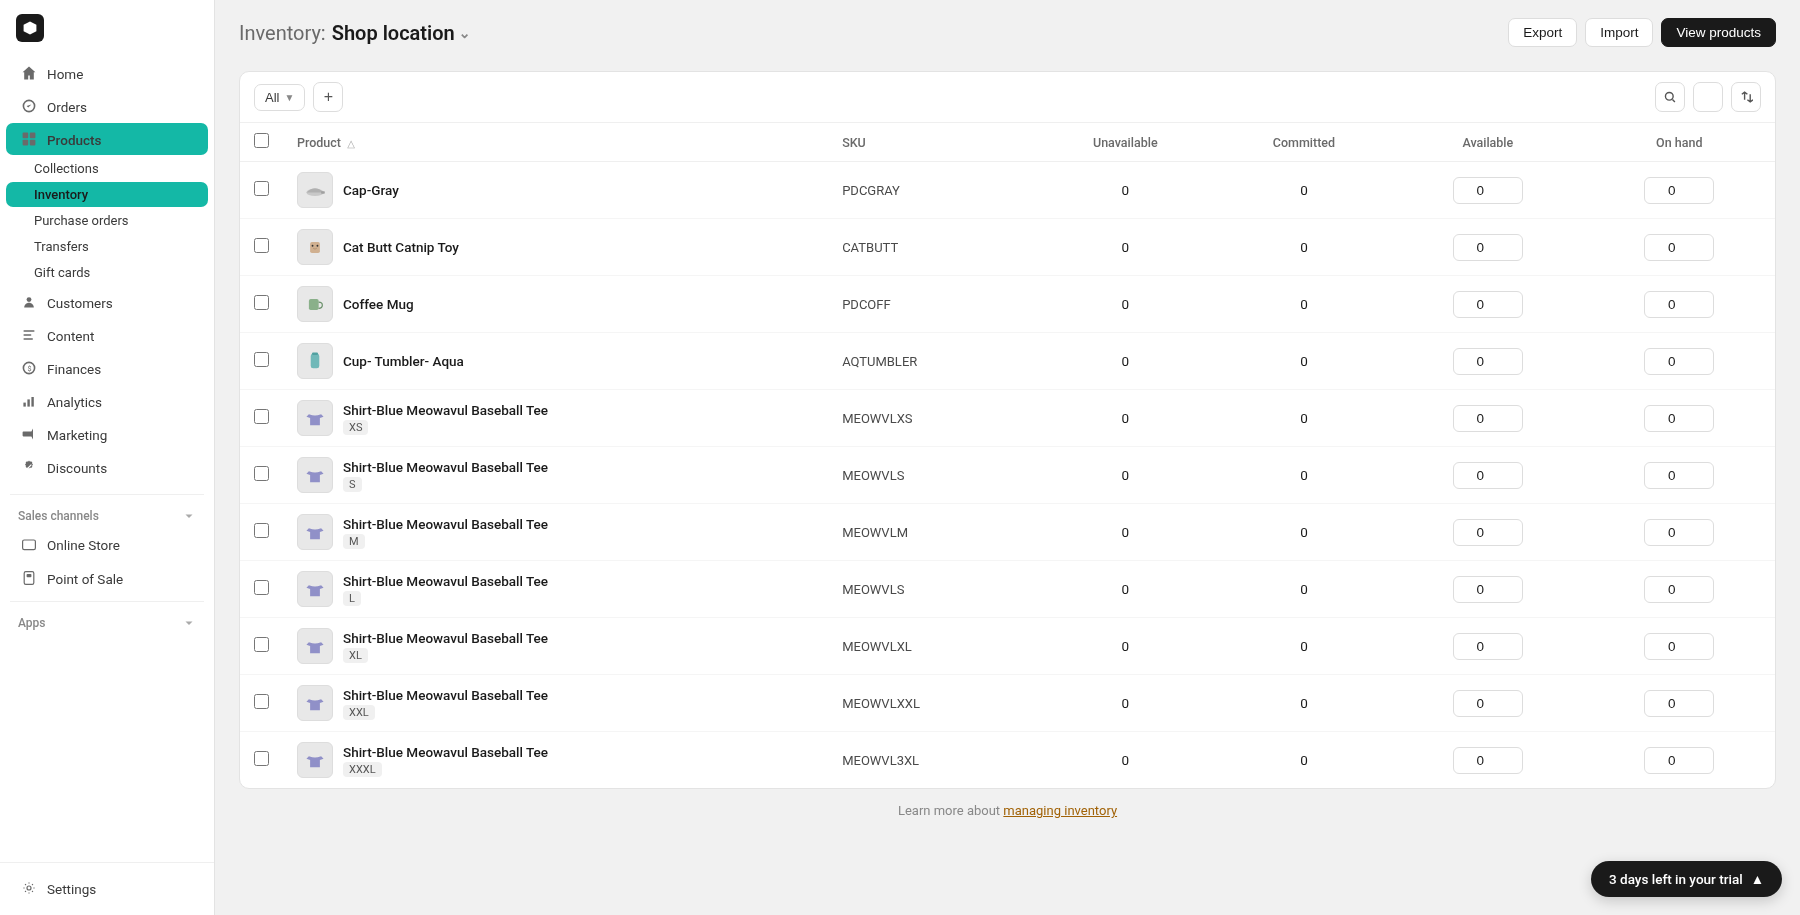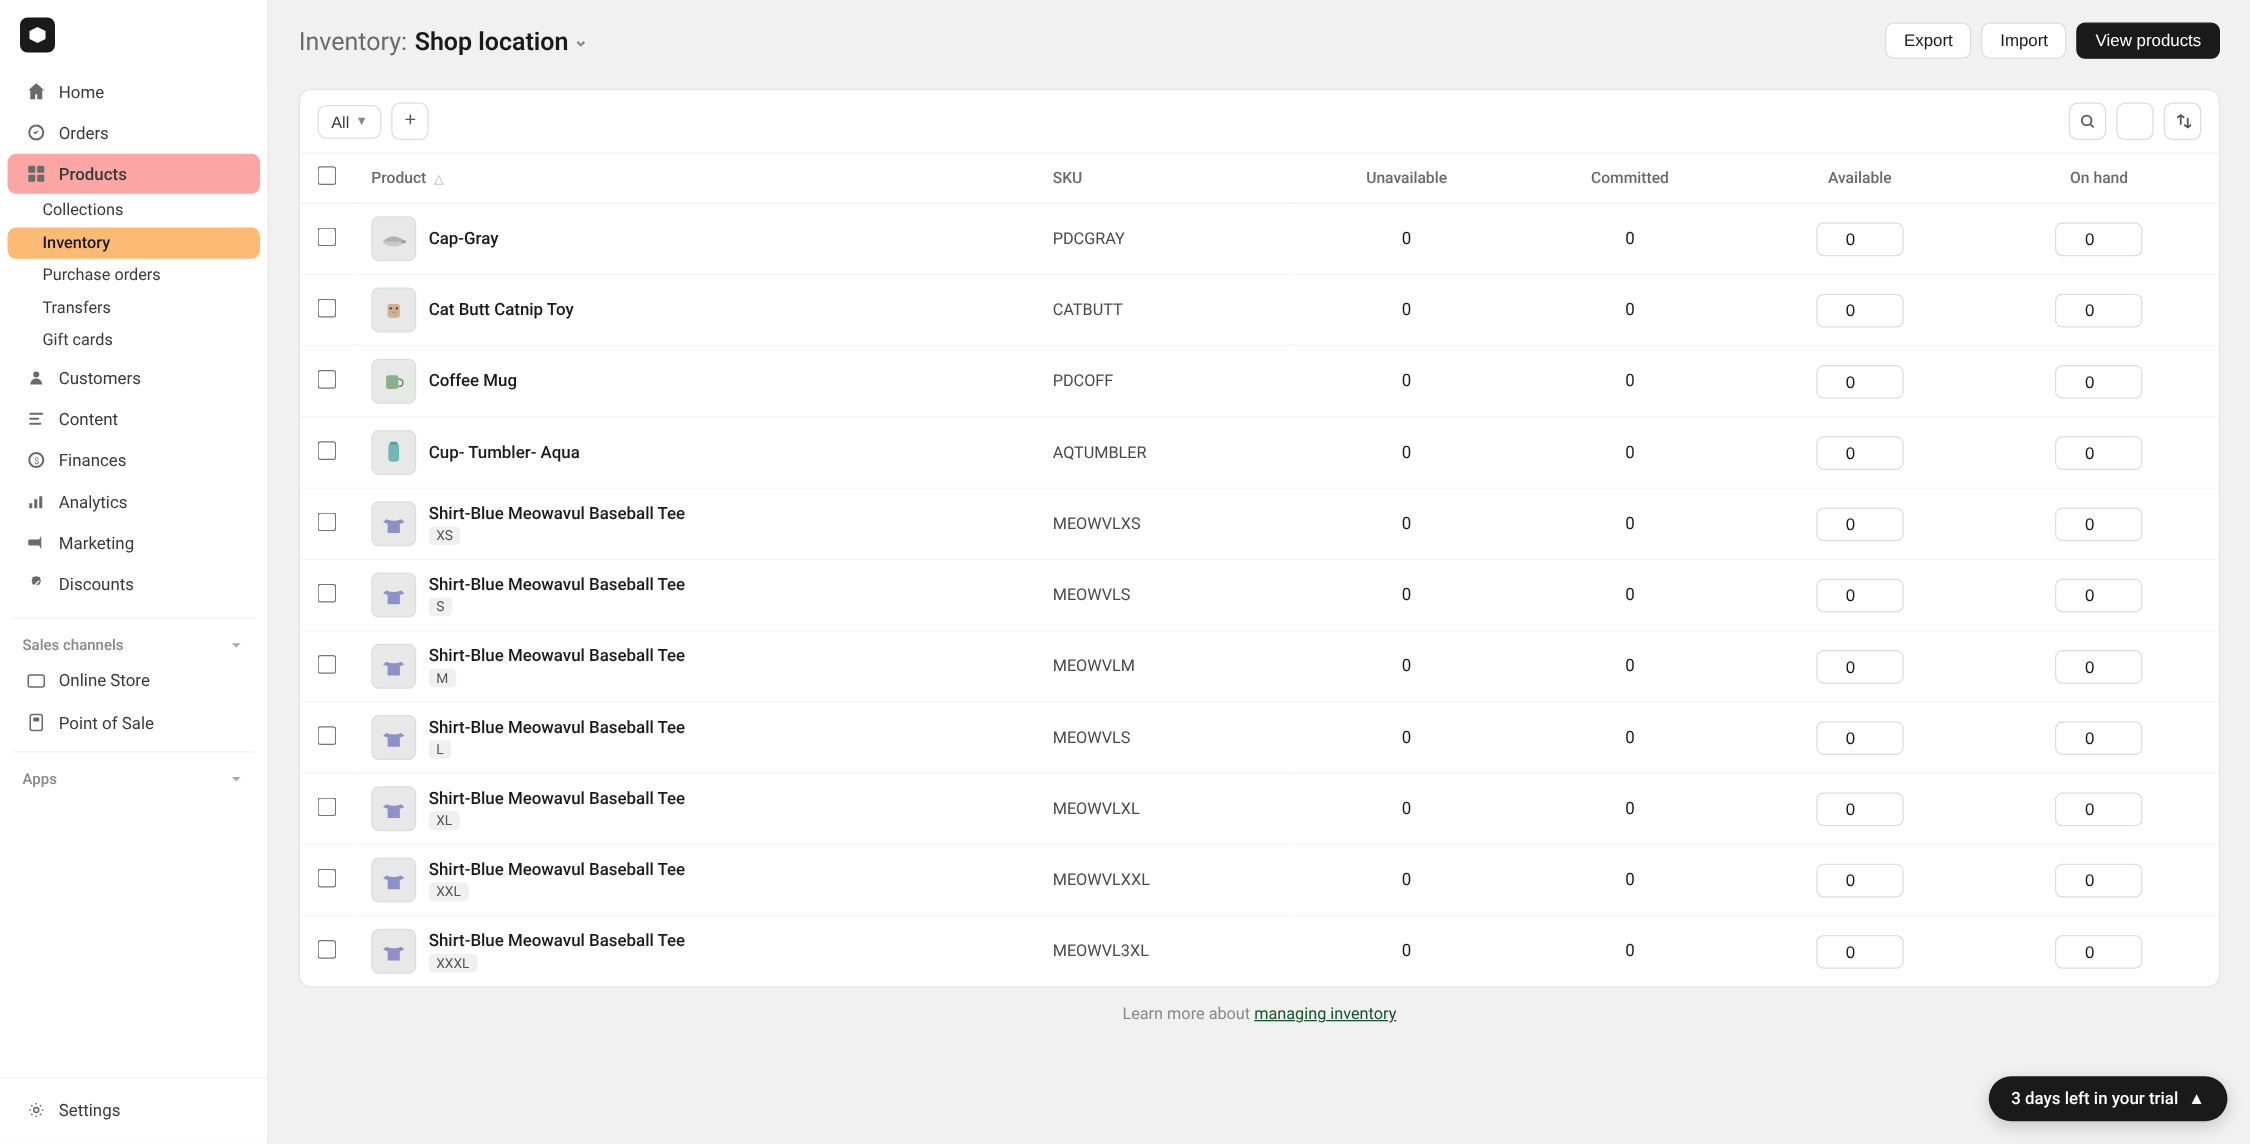--- a/index.html
+++ b/index.html
@@ -18,21 +18,21 @@
       width: 28px; height: 28px; background: #1a1a1a; border-radius: 6px;
       display: flex; align-items: center; justify-content: center;
     }
     .logo-square svg { width: 16px; height: 16px; fill: #fff; }
     .sidebar-section { padding: 4px 0; }
     .sidebar-item {
       display: flex; align-items: flex-end; gap: 9px;
       padding: 7px 14px; cursor: pointer; border-radius: 7px; margin: 1px 6px;
       color: #3a3a3a; font-size: 13.5px;
     }
-    .sidebar-item.active { background: #fca5a5; font-weight: 500; }
+    .sidebar-item.active { background: #14b8a6; font-weight: 500; }
     .sidebar-item-icon { width: 18px; height: 18px; display: flex; align-items: center; justify-content: center; color: #6a6a6a; }
     .sidebar-sub-item {
       display: flex; align-items: center; gap: 9px;
       padding: 5px 14px 5px 28px; cursor: pointer; border-radius: 7px; margin: 1px 6px;
       color: #3a3a3a; font-size: 13px;
     }
     .sidebar-sub-item.active-child { font-weight: 500; color: #1a1a1a; }
     .sidebar-divider { height: 1px; background: #efefef; margin: 6px 10px; }
     .sidebar-section-label {
       padding: 8px 18px 4px 18px; font-size: 12px; color: #888; font-weight: 500;
@@ -172,21 +172,21 @@
             <rect x="11" y="11" width="7" height="7" rx="1"></rect>
           </svg>
       </span>
       <span>Products</span>
     </div>
 
     <div class="sidebar-sub-item">
       <span>Collections</span>
     </div>
 
-    <div class="sidebar-sub-item active-child" style="background:#fdba74; border-radius:7px;">
+    <div class="sidebar-sub-item active-child" style="background:#14b8a6; border-radius:7px;">
       <span>Inventory</span>
     </div>
 
     <div class="sidebar-sub-item">
       <span>Purchase orders</span>
     </div>
 
     <div class="sidebar-sub-item">
       <span>Transfers</span>
     </div>
@@ -675,21 +675,21 @@
         <input type="number" class="qty-input" value="0" style="">
       </td>
       <td class="center">
         <input type="number" class="qty-input" value="0" style="">
       </td>
     </tr>
           </tbody>
       </table>
     </div>
     <div style="text-align:center; padding: 14px 0; font-size:13px; color:#888;">
-      Learn more about <a href="#" style="color:#14532d;">managing inventory</a>
+      Learn more about <a href="#" style="color:#a16207;">managing inventory</a>
     </div>
   </div>
 </div>
 
 <div class="trial-badge">
   <span>3 days left in your trial</span>
   <span>▲</span>
 </div>
 
 </body></html>

